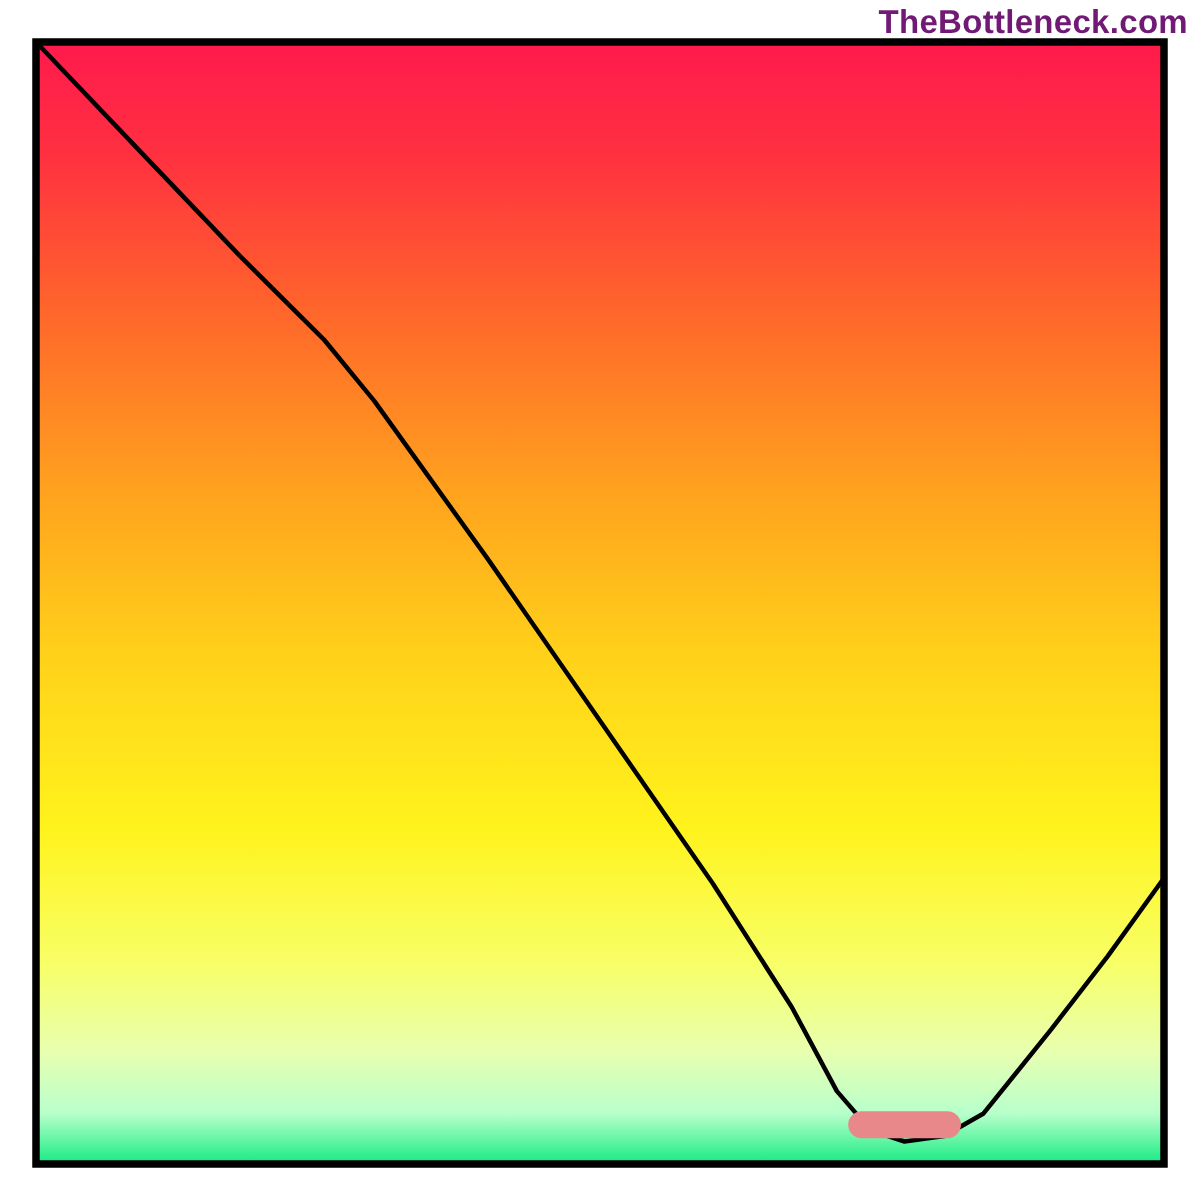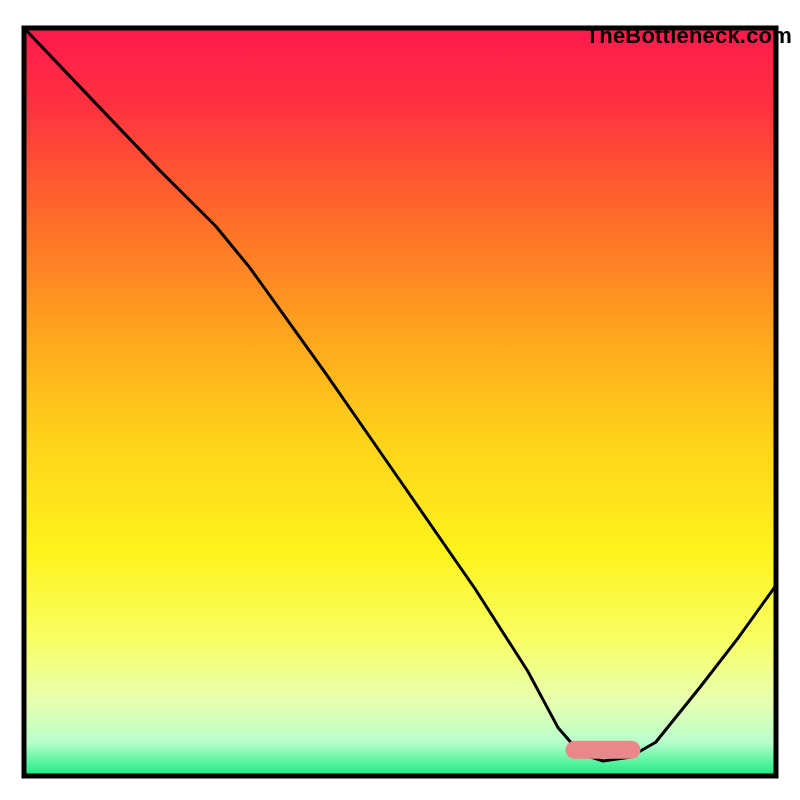--- a/index.html
+++ b/index.html
@@ -14,23 +14,22 @@
     position: relative;
     width: 800px;
     height: 800px;
   }
   .watermark {
     position: absolute;
     top: 2px;
     right: 8px;
     font-size: 22px;
     font-weight: 600;
-    color: #000000;
+    color: #701a75;
     letter-spacing: 0.2px;
-    margin-top: 21px;
   }
   svg {
     display: block;
   }
 </style>
 </head>
 <body>
 <div class="container">
 
   <div class="watermark">TheBottleneck.com</div>

